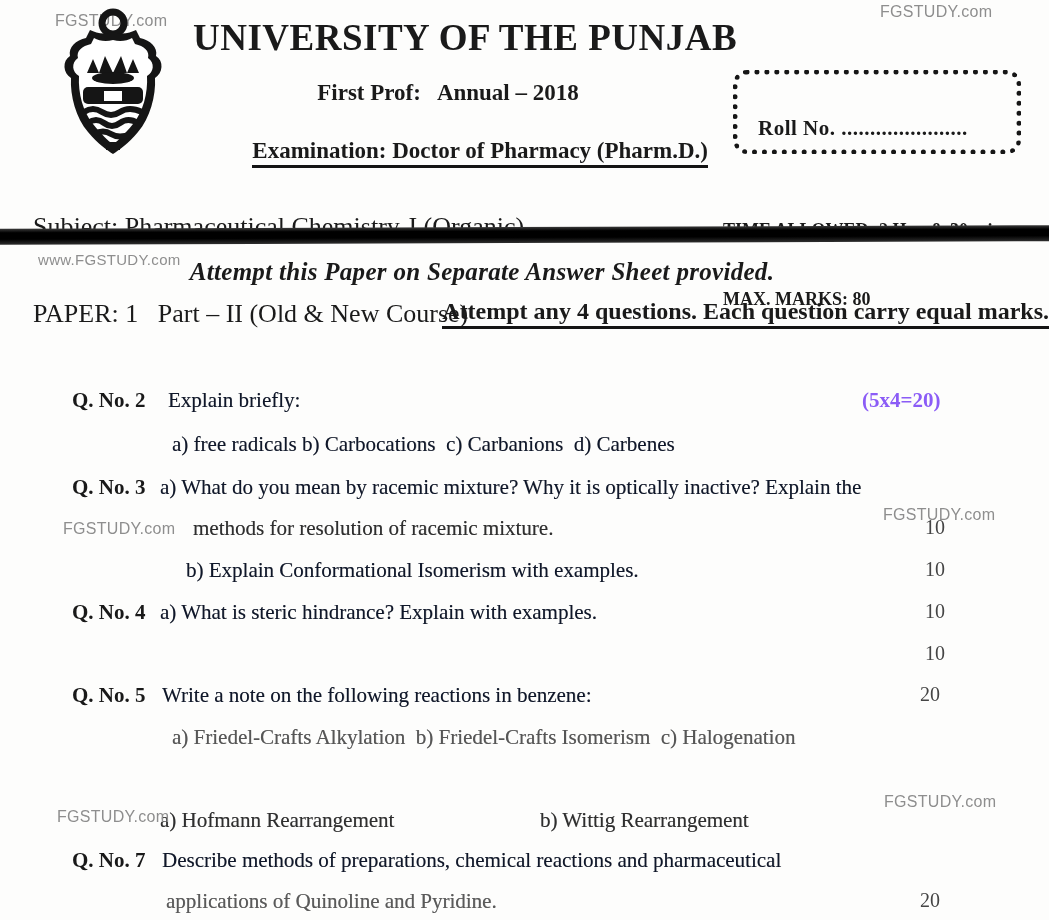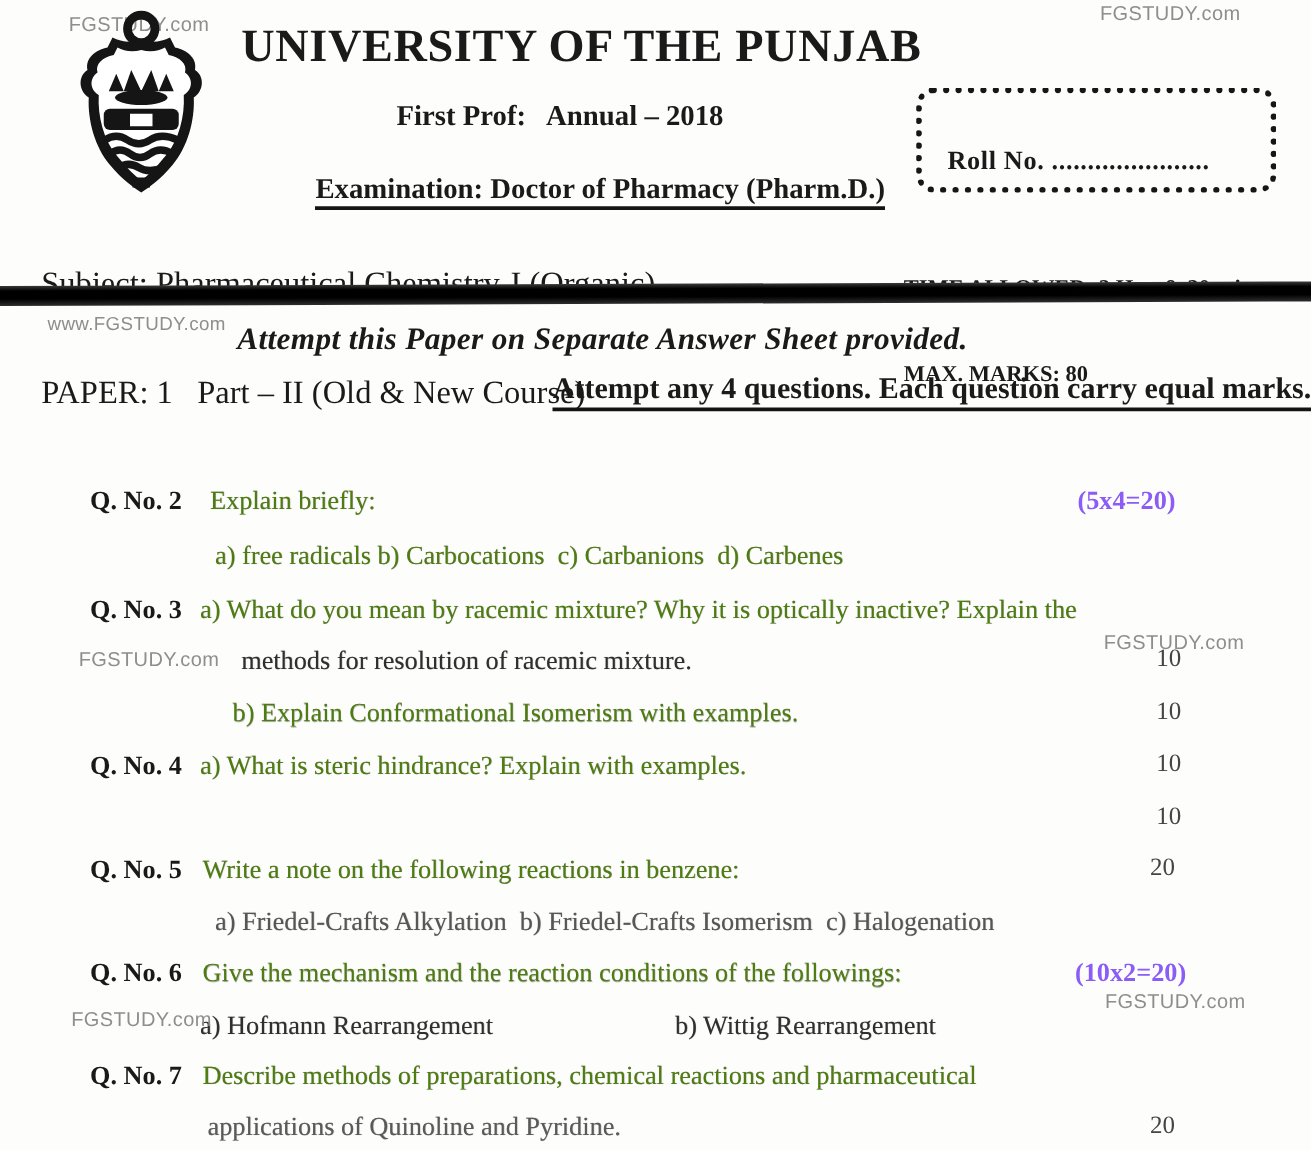--- a/index.html
+++ b/index.html
@@ -26,21 +26,21 @@
   .bar{position:absolute;left:0;top:227px;width:1049px;height:16px;
        background:linear-gradient(180deg,#3a3a3a 0%,#000 25%,#000 65%,#2e2e2e 100%);
        transform:rotate(-.2deg);}
   .inst1{position:absolute;left:0;top:258px;width:964px;text-align:center;
          font-size:25px;font-weight:700;font-style:italic;letter-spacing:.3px;}
   .inst2{position:absolute;left:0;top:298px;width:1049px;text-align:right;
          font-size:24px;font-weight:700;}
   .inst2 span{border-bottom:3px solid #141414;padding-bottom:2px;}
   .line{position:absolute;left:0;width:1049px;height:32px;font-size:21px;}
   .qlabel{position:absolute;left:72px;font-weight:700;color:#191919;white-space:pre;}
-  .qtext{position:absolute;color:#4d7c0f;white-space:pre;
+  .qtext{position:absolute;color:#0f172a;white-space:pre;
          text-shadow:.3px .3px .6px rgba(80,80,80,.55);}
   .qmarks{position:absolute;color:#454545;font-size:20px;}
   .qmarks.big{font-weight:700;color:#8b5cf6;font-size:21px;}
 </style>
 </head>
 <body>
 
 <div id="page">
 
   <div class="wm" style="left:55px;top:12px;z-index:1;">FGSTUDY.com</div>
@@ -118,25 +118,20 @@
     <span class="qmarks" style="left:925px">10</span>
   </div>
   <div class="line" style="top:683px">
     <span class="qlabel">Q. No. 5</span>
     <span class="qtext" style="left:162px">Write a note on the following reactions in benzene:</span>
     <span class="qmarks" style="left:920px">20</span>
   </div>
   <div class="line" style="top:725px">
     <span class="qtext" style="left:172px;color:#565656">a) Friedel-Crafts Alkylation  b) Friedel-Crafts Isomerism  c) Halogenation</span>
   </div>
-  <div class="line" style="top:766px">
-    <span class="qlabel">Q. No. 6</span>
-    <span class="qtext" style="left:162px">Give the mechanism and the reaction conditions of the followings:</span>
-    <span class="qmarks big" style="left:860px">(10x2=20)</span>
-  </div>
   <div class="line" style="top:808px">
     <span class="qtext" style="left:160px;color:#2f2f2f">a) Hofmann Rearrangement</span>
     <span class="qtext" style="left:540px;color:#2f2f2f">b) Wittig Rearrangement</span>
   </div>
   <div class="line" style="top:848px">
     <span class="qlabel">Q. No. 7</span>
     <span class="qtext" style="left:162px">Describe methods of preparations, chemical reactions and pharmaceutical</span>
   </div>
   <div class="line" style="top:889px">
     <span class="qtext" style="left:166px;color:#5a5a5a">applications of Quinoline and Pyridine.</span>

